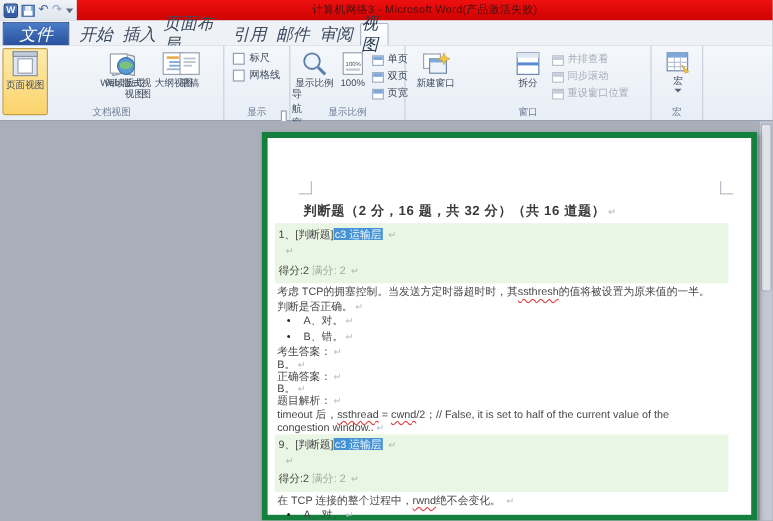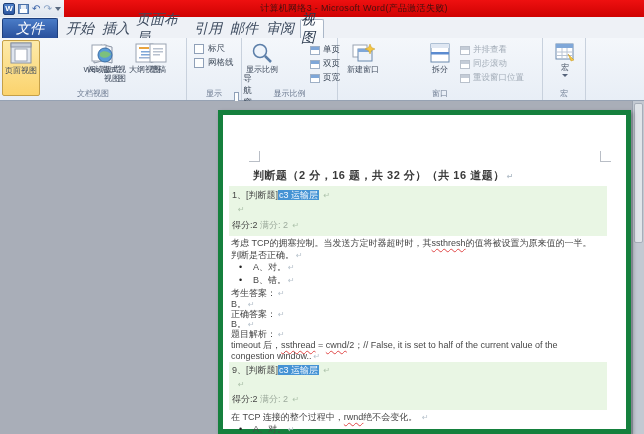--- a/index.html
+++ b/index.html
@@ -172,20 +172,28 @@
     </div>
 
     <div class="rgroup" style="left:242px;width:96px;">
       <div class="bigbtn gap" style="left:3px;width:34px;">
         <svg width="24" height="22">
           <circle cx="10" cy="9" r="6.5" fill="#eef4fb" stroke="#5b7ea8" stroke-width="1.5"></circle>
           <line x1="15" y1="14" x2="21" y2="20" stroke="#5b7ea8" stroke-width="2.5"></line>
         </svg>
         <div class="lbl">显示比例</div>
       </div>
+      <div class="bigbtn gap" style="left:39px;width:26px;">
+        <svg width="22" height="22">
+          <rect x="3" y="2" width="16" height="18" fill="#ffffff" stroke="#9aa3b2"></rect>
+          <text x="5" y="13" font-size="5" fill="#445062">100%</text>
+          <rect x="5" y="15" width="12" height="2" fill="#c3cbd8"></rect>
+        </svg>
+        <div class="lbl">100%</div>
+      </div>
       <div class="srow" style="left:68px;top:6px;">
         <div class="sicon blue"></div>
         <span>单页</span>
       </div>
       <div class="srow" style="left:68px;top:20px;">
         <div class="sicon blue"></div>
         <span>双页</span>
       </div>
       <div class="srow" style="left:68px;top:34px;">
         <div class="sicon blue"></div>

